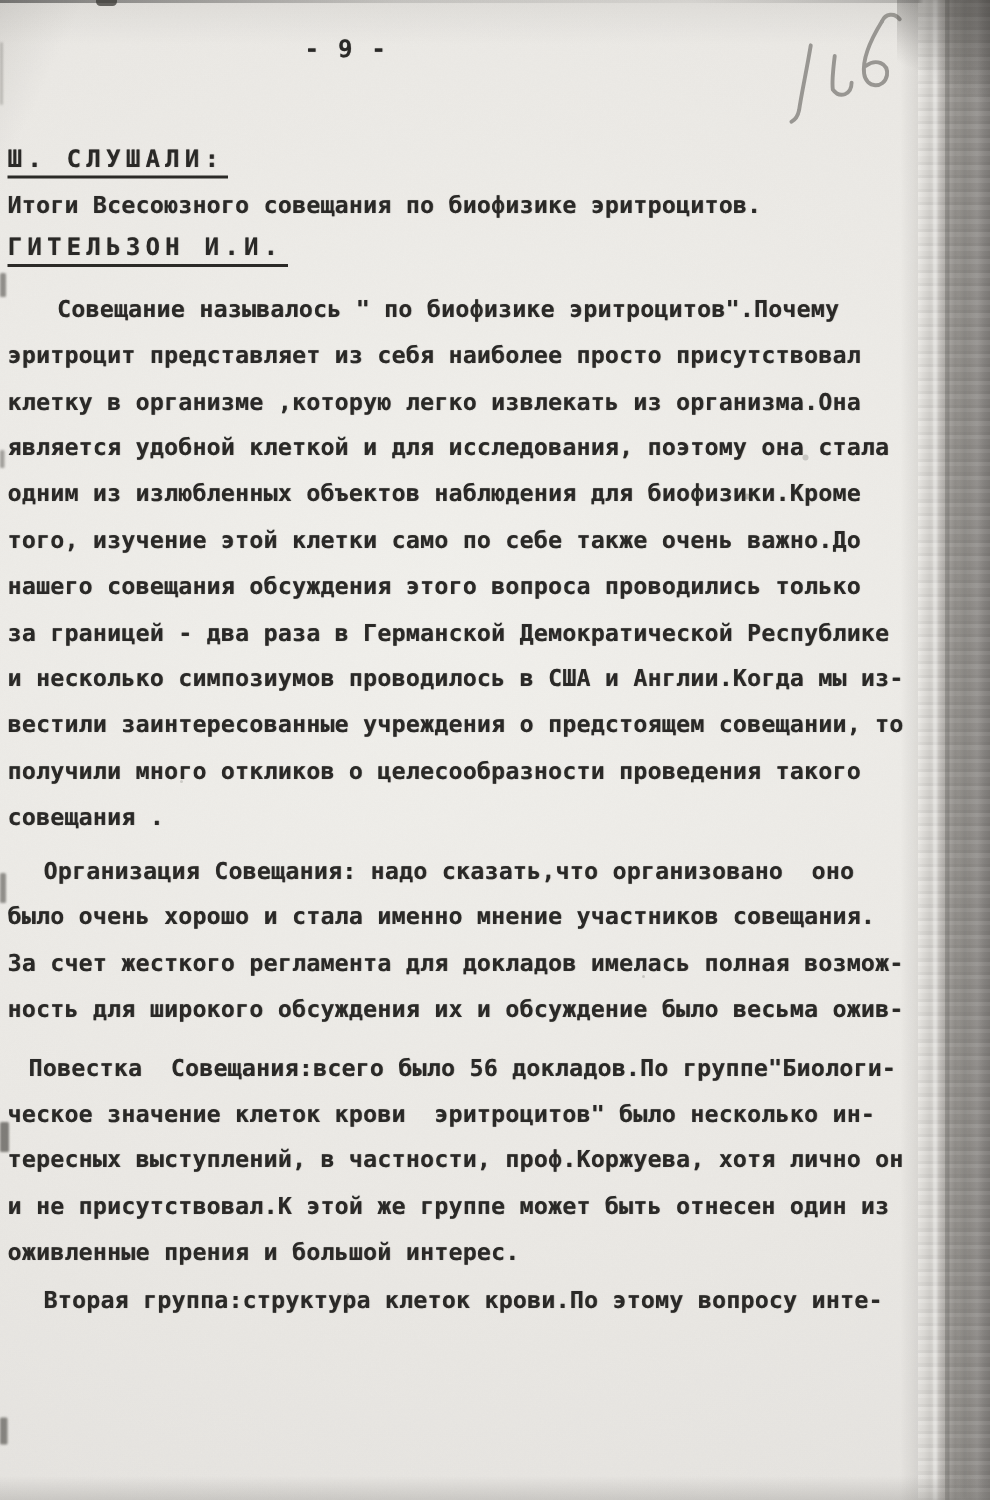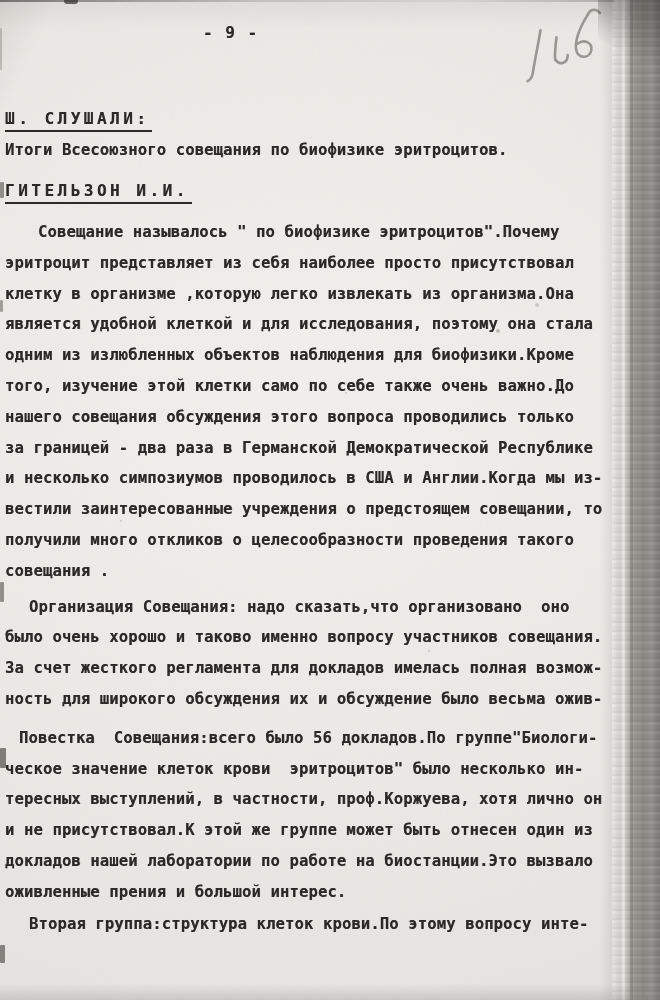--- a/index.html
+++ b/index.html
@@ -18,21 +18,21 @@
        letter-spacing:0.15px;text-shadow:0.3px 0.3px 0.5px rgba(40,38,35,0.55);}
   .line{height:30.8px;line-height:30.8px;white-space:pre;}
   .para{margin:0;}
   .para.p2{margin-top:5px;}
   .para.p3{margin-top:8px;}
   .para.p4{margin-top:1px;}
   .indent-lg{text-indent:33px;}
   .indent-md{text-indent:24px;}
   .indent-sm{text-indent:14px;}
   .heading{margin:0;font-size:16px;font-weight:700;letter-spacing:3.5px;line-height:20px;}
-  .heading .ul{display:inline-block;border-bottom:2px solid #2b2a27;padding:0 3px 1px 0;margin-top:13px;}
+  .heading .ul{display:inline-block;border-bottom:2px solid #2b2a27;padding:0 3px 1px 0;}
   .h1{margin-bottom:8px;}
   .title-line{line-height:20px;margin-bottom:8px;white-space:pre;}
   .h2{margin-bottom:13px;}
   .pagenum{position:absolute;left:203px;top:23px;font-size:16px;font-weight:700;
            letter-spacing:1.5px;white-space:pre;text-shadow:0.3px 0.3px 0.5px rgba(40,38,35,0.5);}
   
   .handwritten{position:absolute;left:512px;top:6px;transform:rotate(-7deg);}
   
   .edge-shadow{position:absolute;top:0;right:48px;width:12px;height:100%;
     background:linear-gradient(to right, rgba(0,0,0,0), rgba(0,0,0,0.07));}
@@ -111,31 +111,30 @@
       <div class="line">нашего совещания обсуждения этого вопроса проводились только</div>
       <div class="line">за границей - два раза в Германской Демократической Республике</div>
       <div class="line">и несколько симпозиумов проводилось в США и Англии.Когда мы из-</div>
       <div class="line">вестили заинтересованные учреждения о предстоящем совещании, то</div>
       <div class="line">получили много откликов о целесообразности проведения такого</div>
       <div class="line">совещания .</div>
     </div>
 
     <div class="para p2">
       <div class="line indent-md">Организация Совещания: надо сказать,что организовано  оно</div>
-      <div class="line">было очень хорошо и таково именно вопросу участников совещания.</div>
+      <div class="line">было очень хорошо и стала именно мнение участников совещания.</div>
       <div class="line">За счет жесткого регламента для докладов имелась полная возмож-</div>
       <div class="line">ность для широкого обсуждения их и обсуждение было весьма ожив-</div>
     </div>
 
     <div class="para p3">
       <div class="line indent-sm">Повестка  Совещания:всего было 56 докладов.По группе"Биологи-</div>
       <div class="line">ческое значение клеток крови  эритроцитов" было несколько ин-</div>
       <div class="line">тересных выступлений, в частности, проф.Коржуева, хотя лично он</div>
       <div class="line">и не присутствовал.К этой же группе может быть отнесен один из</div>
-      <div class="line">докладов нашей лаборатории по работе на биостанции.Это вызвало</div>
       <div class="line">оживленные прения и большой интерес.</div>
     </div>
 
     <div class="para p4">
       <div class="line indent-md">Вторая группа:структура клеток крови.По этому вопросу инте-</div>
     </div>
   </div>
 
   <div class="edge-shadow"></div>
   <div class="edge-band"></div>

